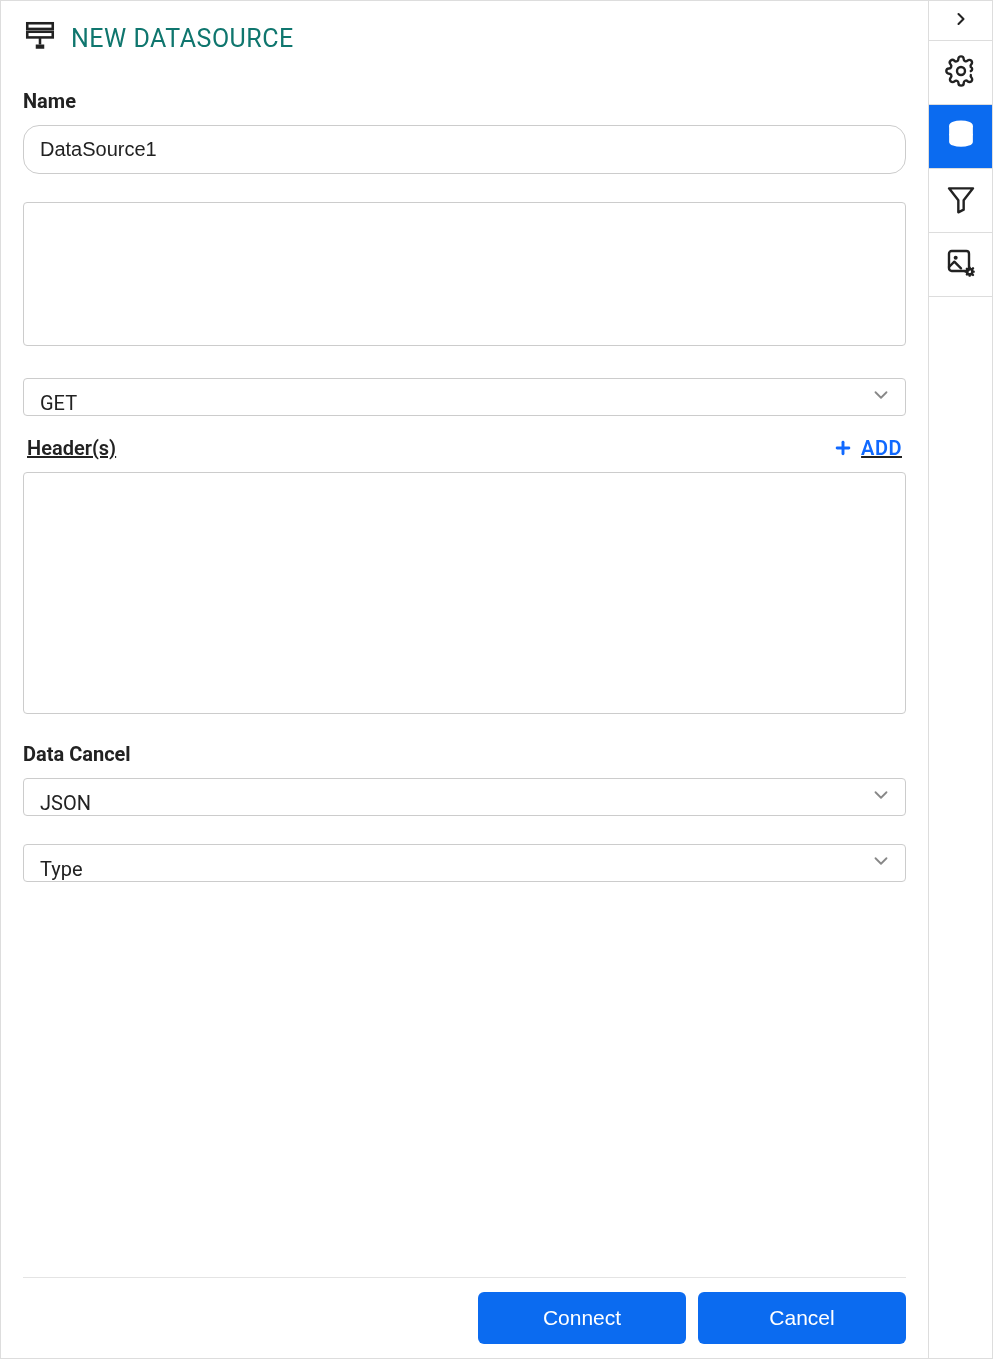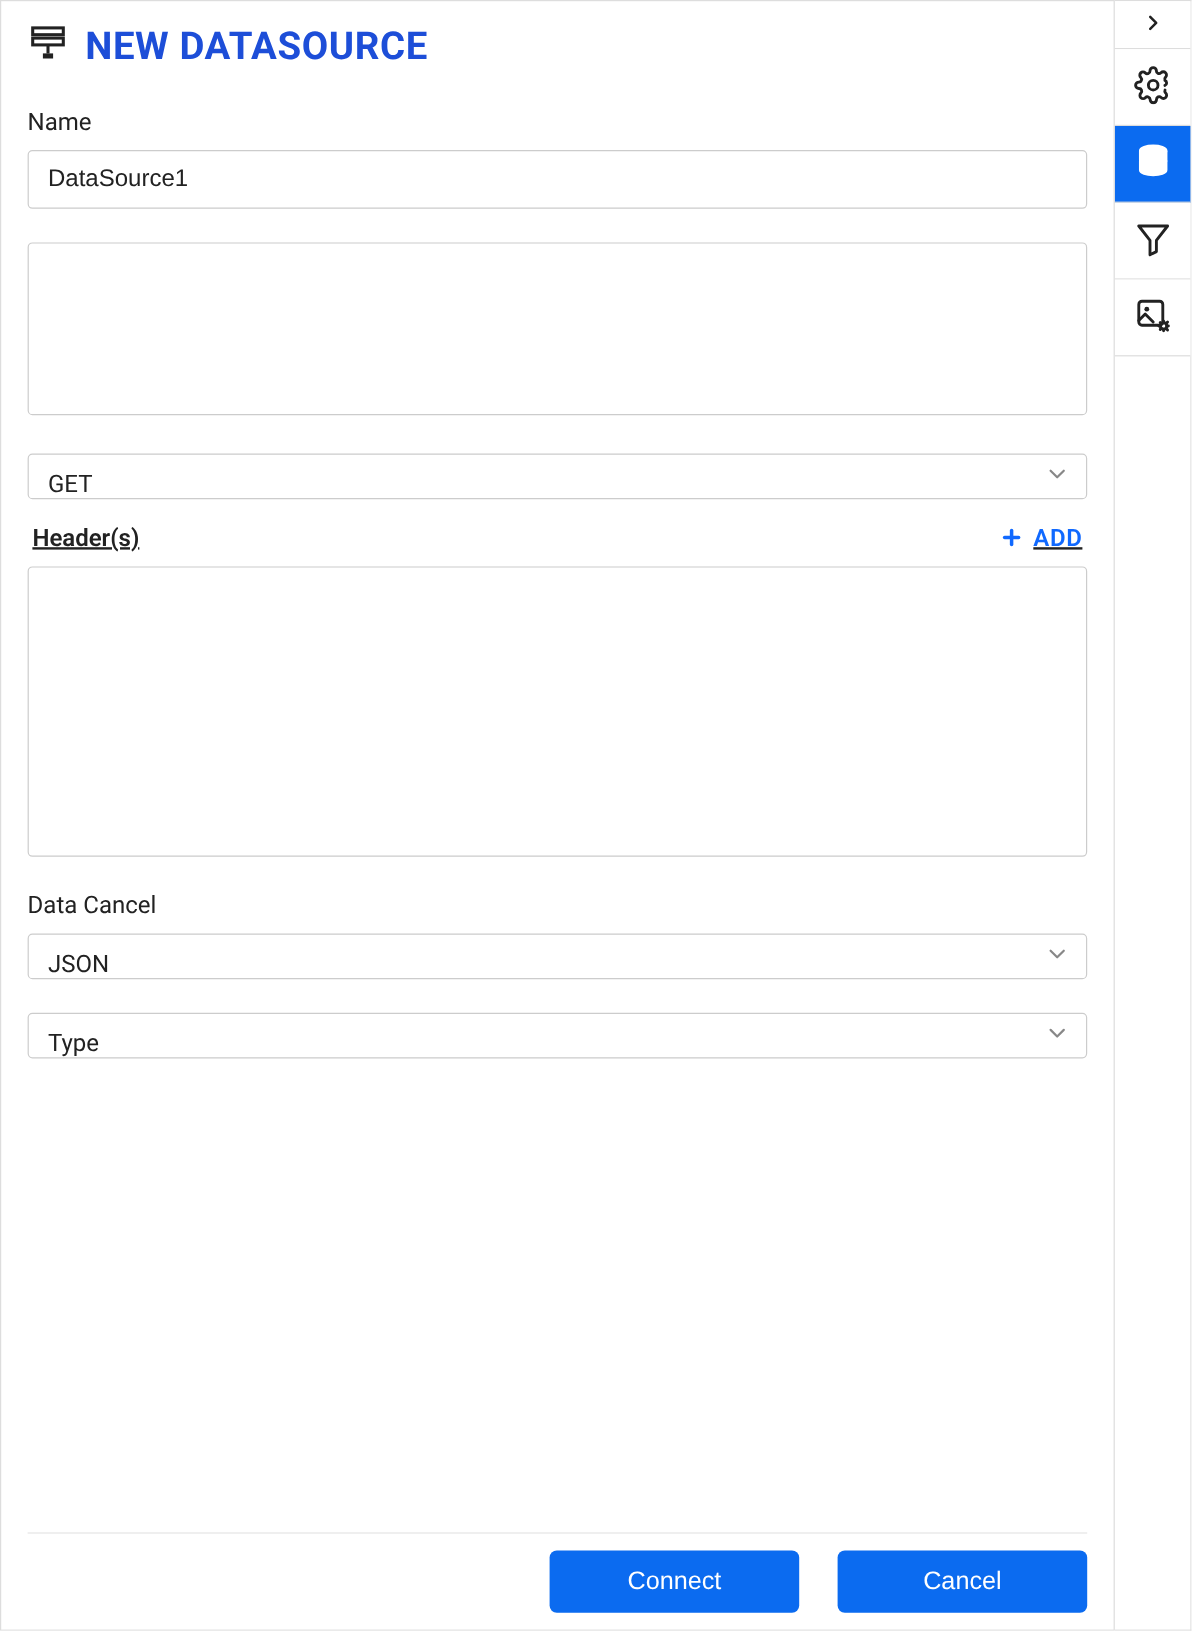--- a/index.html
+++ b/index.html
@@ -18,47 +18,47 @@
       flex-direction: column;
       position: relative;
     }
     .header {
       display: flex;
       align-items: center;
       padding: 18px 22px 6px 22px;
       gap: 14px;
     }
     .header-title {
-      font-size: 32px;
-      font-weight: 700;
+      font-size: 25px;
+      font-weight: 400;
       letter-spacing: 0.5px;
-      color: #1d4ed8;
+      color: #0f766e;
     }
     .form-body {
       padding: 8px 22px 0 22px;
       flex: 1;
       overflow: auto;
     }
     .field-group { margin-top: 28px; }
     .field-group:first-child { margin-top: 18px; }
     .field-label {
       font-size: 20px;
-      font-weight: 400;
+      font-weight: 700;
       color: #222;
       margin-bottom: 12px;
       display: flex;
       align-items: center;
       justify-content: space-between;
     }
     .text-input {
       width: 100%;
       padding: 12px 16px;
       font-size: 20px;
       border: 1px solid #ccc;
-      border-radius: 4px;
+      border-radius: 16px;
       outline: none;
       color: #222;
       background: #fff;
     }
     .textarea-input {
       width: 100%;
       min-height: 144px;
       padding: 12px 16px;
       font-size: 20px;
       border: 1px solid #ccc;
@@ -115,21 +115,21 @@
       letter-spacing: 0.5px;
       text-align: right;
     }
     .add-link svg { display: block; }
     .footer {
       border-top: 1px solid #e4e4e4;
       margin: 0 22px;
       padding: 14px 0;
       display: flex;
       justify-content: flex-end;
-      gap: 32px;
+      gap: 12px;
     }
     .btn {
       min-width: 208px;
       height: 52px;
       border: none;
       border-radius: 6px;
       font-size: 21px;
       cursor: pointer;
       color: #fff;
     }

